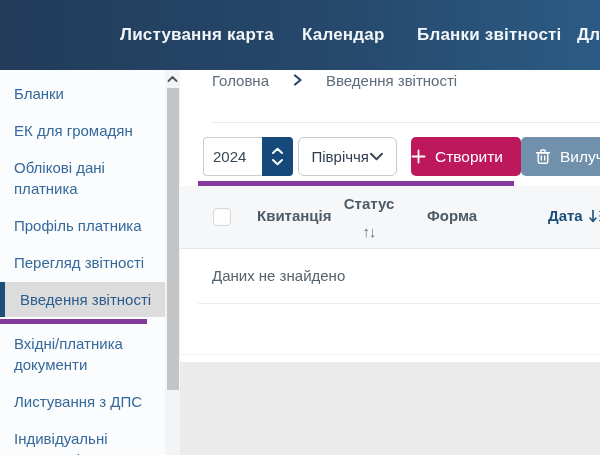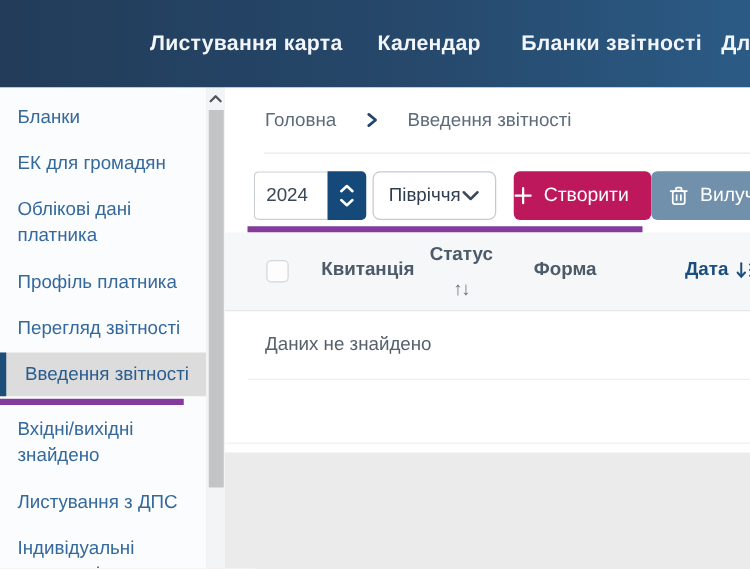--- a/index.html
+++ b/index.html
@@ -44,21 +44,21 @@
   }
   .scroll-up { position:absolute; left:1px; top:2px; width:13px; height:14px; display:flex; align-items:center; justify-content:center; cursor:pointer; }
   .scroll-thumb { position:absolute; left:1.5px; top:18px; width:12px; height:302px; background:#c3c4c6; }
 
   
   .main {
     position:absolute; left:180px; top:70px; width:420px; height:385px;
     background:#ffffff; overflow:hidden;
   }
   .breadcrumb {
-    position:absolute; left:32px; top:16px; height:20px;
+    position:absolute; left:32px; top:0; height:20px;
     display:flex; align-items:center; gap:23px;
     font-size:15px; color:#5d6b7a;
   }
   .breadcrumb .crumb { cursor:pointer; }
   .divider { position:absolute; left:0; right:0; height:1px; background:#e9e9e9; }
   .d1 { left:31px; top:52px; }
   .d2 { top:178px; background:#e4e6e8; }
   .d3 { left:18px; top:233px; background:#ededee; }
   .d4 { top:284px; background:#f1f1f1; }
 
@@ -70,21 +70,21 @@
     font-size:15px; color:#3a4754; font-family:"Liberation Sans", sans-serif; outline:none;
   }
   .year-spinner {
     width:31px; background:#14497a; border-radius:0 4px 4px 0;
     display:flex; flex-direction:column; align-items:center; justify-content:center; gap:3px;
     cursor:pointer;
   }
   .period-select {
     position:absolute; left:118px; top:67px; width:99px; height:39px;
     border:1px solid #c3cad1; border-radius:6px; background:#fff;
-    display:flex; align-items:center; justify-content:space-between;
+    display:flex; align-items:center; justify-content:flex-end;
     padding:0 12px; font-size:15px; color:#2f3e4d; cursor:pointer;
   }
   .btn {
     position:absolute; top:67px; height:39px; border:none; border-radius:5px;
     display:flex; align-items:center; color:#fff; cursor:pointer;
     font-size:15.5px; font-family:"Liberation Sans", sans-serif;
   }
   .btn-create { left:231px; width:110px; background:#be185d; gap:9px; }
   .btn-delete { left:341px; width:120px; background:#7090ab; padding-left:14px; gap:9px; }
   .accent-line { position:absolute; left:18px; top:111px; width:316px; height:5px; background:#833c9c; }
@@ -121,21 +121,21 @@
 
   <div class="sidebar">
     <ul>
       <li>Бланки</li>
       <li>ЕК для громадян</li>
       <li>Облікові дані платника</li>
       <li>Профіль платника</li>
       <li>Перегляд звітності</li>
       <li class="active">Введення звітності</li>
       <div class="active-underline"></div>
-      <li>Вхідні/вихідні знайдено</li>
+      <li>Вхідні/платника документи</li>
       <li>Листування з ДПС</li>
       <li>Індивідуальні податкові</li>
     </ul>
   </div>
 
   <div class="scrollcol">
     <span class="scroll-up">
       <svg width="11" height="8" viewBox="0 0 11 8">
           <polyline points="1.5,6 5.5,2 9.5,6" fill="none" stroke="#4f5458" stroke-width="1.8" stroke-linecap="round" stroke-linejoin="round"></polyline>
         </svg>

